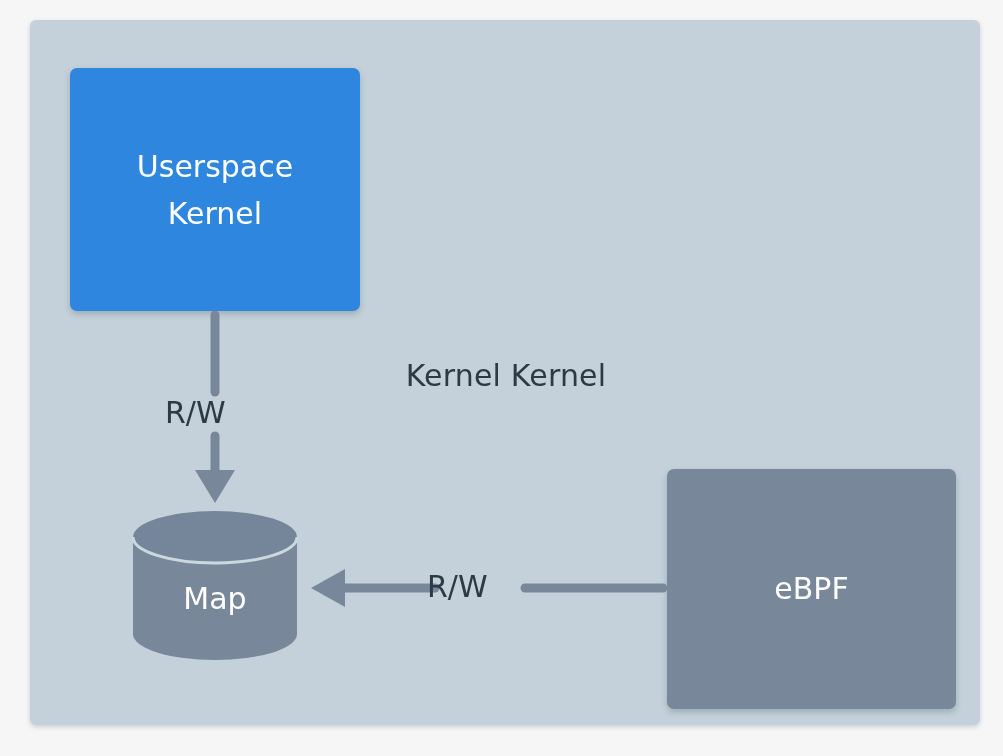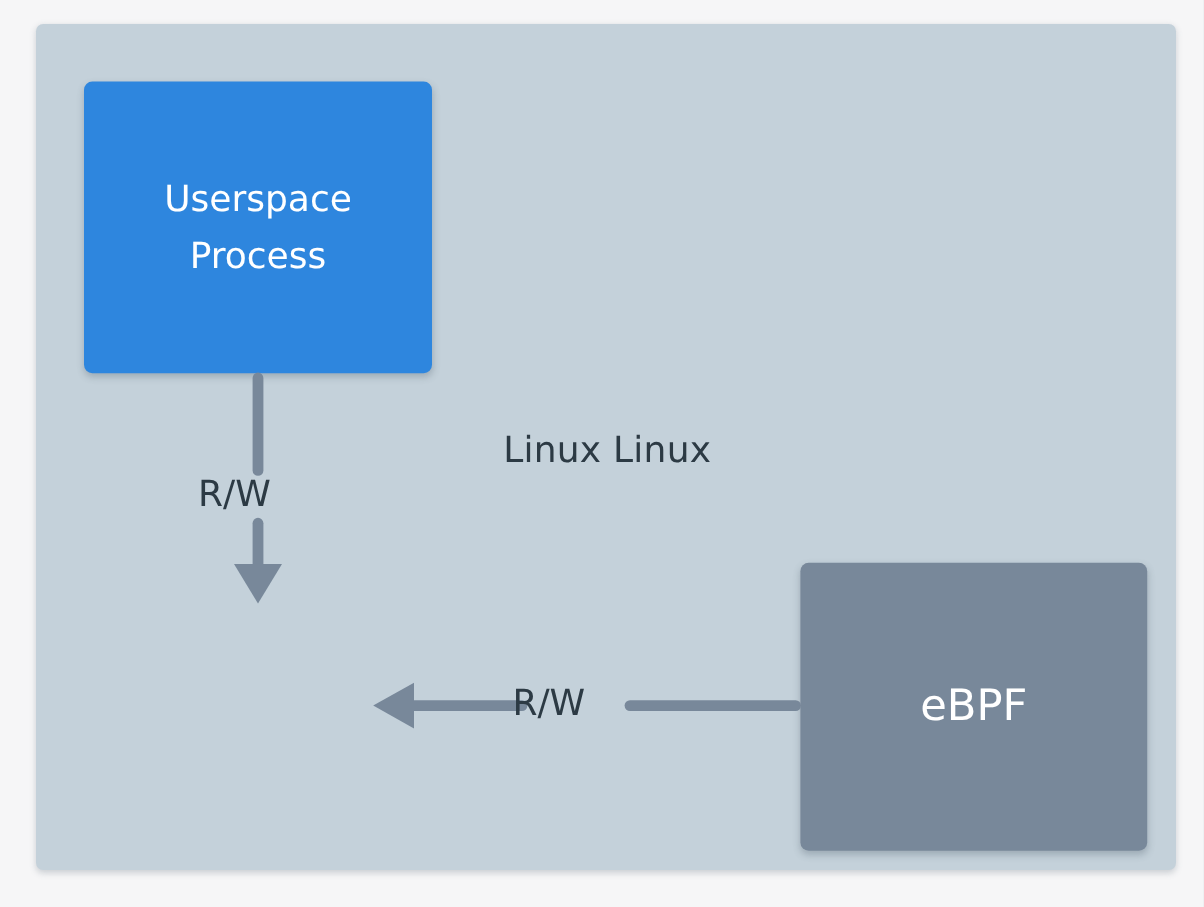--- a/index.html
+++ b/index.html
@@ -74,21 +74,21 @@
     white-space: pre-line;
   }
 
   
   .ebpf-box {
     left: 667px;
     top: 469px;
     width: 289px;
     height: 240px;
     background: #78889a;
-    font-size: 36px;
+    font-size: 30px;
     line-height: 40px;
   }
 
   
   .cylinder {
     position: absolute;
     left: 133px;
     top: 511px;
     width: 164px;
     height: 149px;
@@ -148,31 +148,39 @@
     width: 100px;
   }
 </style>
 </head>
 <body>
 
 <div id="diagram-root">
 
   <div class="kernel-panel"></div>
 
-  <div class="kernel-label">Linux Linux</div>
+  <div class="kernel-label">Kernel Kernel</div>
 
   <div class="node-box userspace-box">
     <span class="box-text">Userspace
-Process</span>
+Kernel</span>
   </div>
 
   <div class="node-box ebpf-box">
     <span class="box-text">eBPF</span>
   </div>
 
+  <div class="cylinder">
+    <svg class="cyl-svg" viewBox="0 0 164 149">
+      <path d="M0,26 L0,123 A82,26 0 0,0 164,123 L164,26 Z" fill="#78889a"></path>
+      <ellipse cx="82" cy="26" rx="82" ry="26" fill="#76869a"></ellipse>
+      <path d="M0,26 A82,26 0 0,0 164,26" fill="none" stroke="#ccd8e0" stroke-width="3"></path>
+    </svg>
+    <div class="cyl-label">Map</div>
+  </div>
 
   <svg class="connectors" viewBox="0 0 1003 756">
 
     <g>
       <line x1="215" y1="315" x2="215" y2="392" stroke="#78889a" stroke-width="9" stroke-linecap="round"></line>
       <line x1="215" y1="436" x2="215" y2="478" stroke="#78889a" stroke-width="9" stroke-linecap="round"></line>
       <polygon points="215,503 195,470 235,470" fill="#78889a"></polygon>
     </g>
 
     <g>

